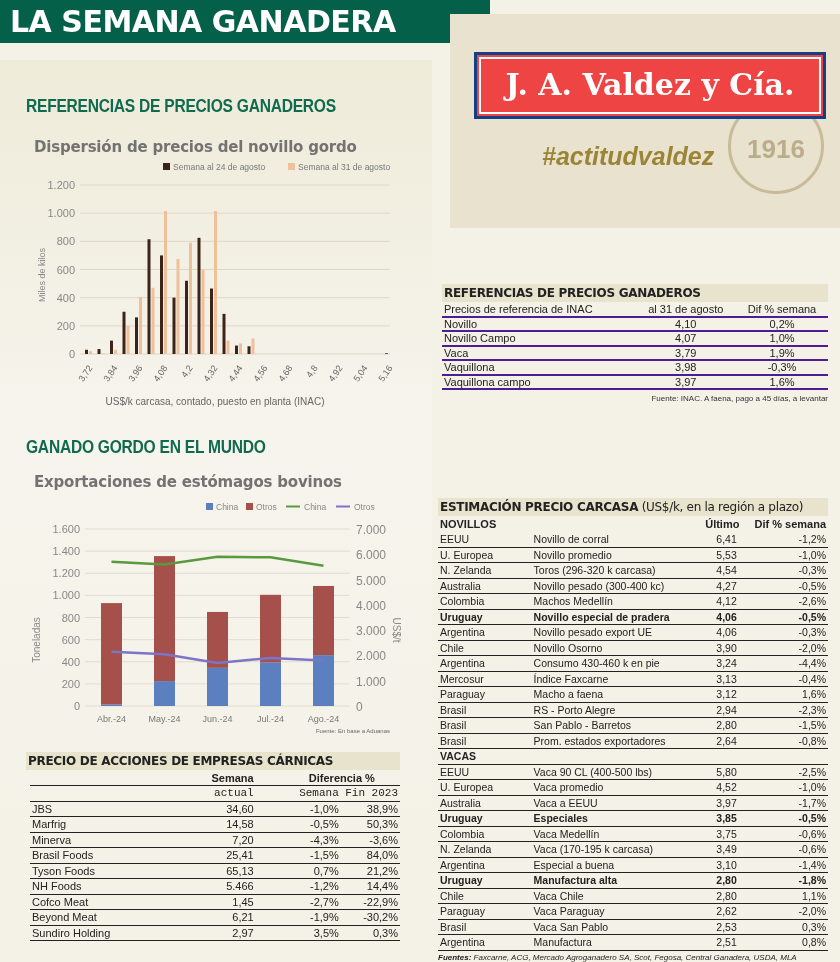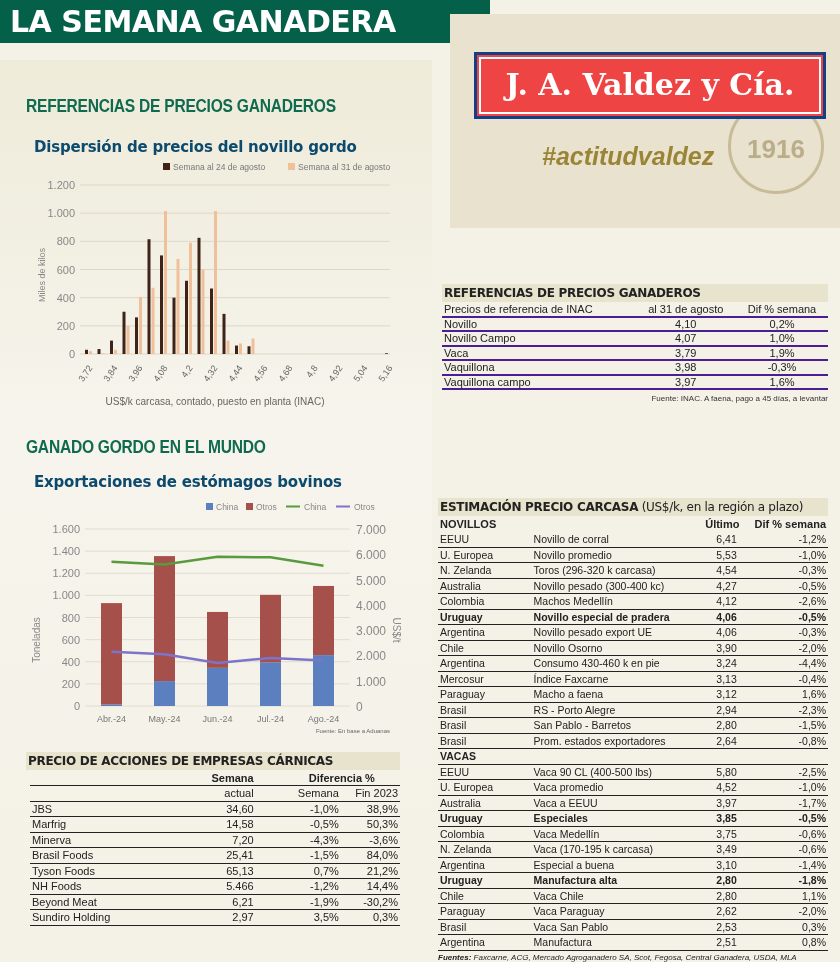--- a/index.html
+++ b/index.html
@@ -1,42 +1,42 @@
 <!DOCTYPE html>
 <html><head>
 <meta charset="utf-8">
 <style>
   * { box-sizing: border-box; margin: 0; padding: 0; }
   body { width: 840px; height: 962px; background: #f4f1e6; font-family: "Liberation Sans", sans-serif; position: relative; overflow: hidden; color: #222; }
   .masthead { position: absolute; left: 0; top: 0; width: 490px; height: 43px; background: #05604a; color: #fff; font-family: "DejaVu Sans", sans-serif; font-weight: bold; font-size: 30px; letter-spacing: -0.5px; padding: 4px 0 0 10px; }
   .mast-cut { position: absolute; left: 436px; top: 26px; color: #05604a; font-size: 13px; }
   .left-panel { position: absolute; left: 0; top: 60px; width: 432px; height: 902px; background: linear-gradient(#eeebd9, #f6f4ec 40%, #f4f1e6); }
   .sec-title { position: absolute; color: #106a4f; font-family: "Liberation Sans", sans-serif; font-weight: bold; font-size: 19px; transform: scaleX(0.82); transform-origin: left; letter-spacing: -0.3px; }
-  .chart-title { position: absolute; font-weight: bold; font-size: 15px; color: #0c4a6e; font-family: "DejaVu Sans", sans-serif; letter-spacing: -0.2px; }
+  .chart-title { position: absolute; font-weight: bold; font-size: 15px; color: #737373; font-family: "DejaVu Sans", sans-serif; letter-spacing: -0.2px; }
   .ad { position: absolute; left: 450px; top: 14px; width: 390px; height: 214px; background: #e9e2ce; }
   .ad-logo { position: absolute; left: 24px; top: 38px; width: 352px; height: 67px; background: #ef4444; border: 3px solid #123f86; outline: 2px solid #fff; outline-offset: -7px; color: #fff; font-family: "DejaVu Serif", serif; font-weight: bold; font-size: 30px; text-align: center; line-height: 60px; }
   .ad-tag { position: absolute; left: 92px; top: 128px; font-family: Liberation Sans, sans-serif; font-style: italic; font-weight: bold; font-size: 25px; color: #9a8536; }
   .ad-seal { position: absolute; left: 278px; top: 84px; width: 96px; height: 96px; border-radius: 50%; border: 3px solid rgba(160,140,90,0.45); color: rgba(150,130,80,0.55); text-align: center; font-size: 26px; font-weight: bold; line-height: 96px; }
   table { border-collapse: collapse; width: 100%; }
   .ref-box { position: absolute; left: 442px; top: 284px; width: 386px; }
   .box-head { background: #e7e3cc; font-weight: bold; font-size: 12px; padding: 2px 2px; font-family: "DejaVu Sans", sans-serif; letter-spacing: -0.3px; }
   .ref-box td, .ref-box th { font-size: 11px; padding: 0 2px; border-bottom: 2px solid #4c1d95; height: 14.5px; font-weight: normal; text-align: left; }
   .ref-box .num { text-align: center; }
   .src { font-size: 8px; text-align: right; margin-top: 4px; color: #333; }
   .carc { position: absolute; left: 438px; top: 498px; width: 390px; }
   .carc td { font-size: 10.5px; padding: 0 2px; border-bottom: 1.5px solid #222; height: 15.5px; white-space: nowrap; overflow: hidden; }
   .carc .b td { font-weight: bold; }
   .carc .hd td { font-weight: bold; border-bottom: none; font-size: 11px; }
   .carc td.r { text-align: right; }
   .carc td.c { text-align: center; }
   .stocks { position: absolute; left: 30px; top: 752px; width: 370px; }
   .stocks td { font-size: 11px; padding: 0 2px; border-bottom: 1.5px solid #222; height: 15.5px; }
   .stocks td.r { text-align: right; }
   .stocks .hd td { font-weight: bold; border-bottom: 1px solid #222; }
-  .stocks .hd2 td { border-bottom: 1.5px solid #222; }
+  .stocks .hd2 td { border-bottom: 1.5px solid #222; font-family: Liberation Mono, monospace; }
   svg text { font-family: "Liberation Sans", sans-serif; }
 </style>
 </head>
 <body>
 
 <div class="masthead">LA SEMANA GANADERA</div>
 <div class="mast-cut">TA</div>
 
 <div class="left-panel"></div>
 
@@ -454,20 +454,26 @@
           <td class="r">0,7%</td>
           <td class="r">21,2%</td>
         </tr>
         <tr>
           <td>NH Foods</td>
           <td class="r">5.466</td>
           <td class="r">-1,2%</td>
           <td class="r">14,4%</td>
         </tr>
         <tr>
+          <td>Cofco Meat</td>
+          <td class="r">1,45</td>
+          <td class="r">-2,7%</td>
+          <td class="r">-22,9%</td>
+        </tr>
+        <tr>
           <td>Beyond Meat</td>
           <td class="r">6,21</td>
           <td class="r">-1,9%</td>
           <td class="r">-30,2%</td>
         </tr>
         <tr>
           <td>Sundiro Holding</td>
           <td class="r">2,97</td>
           <td class="r">3,5%</td>
           <td class="r">0,3%</td>

